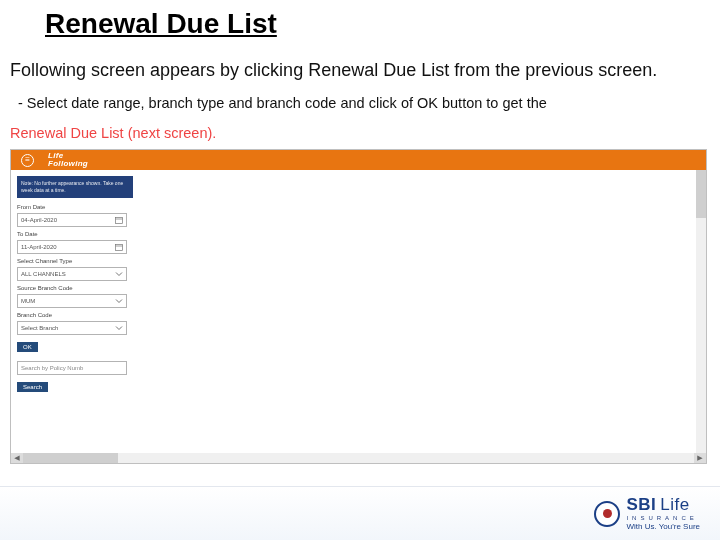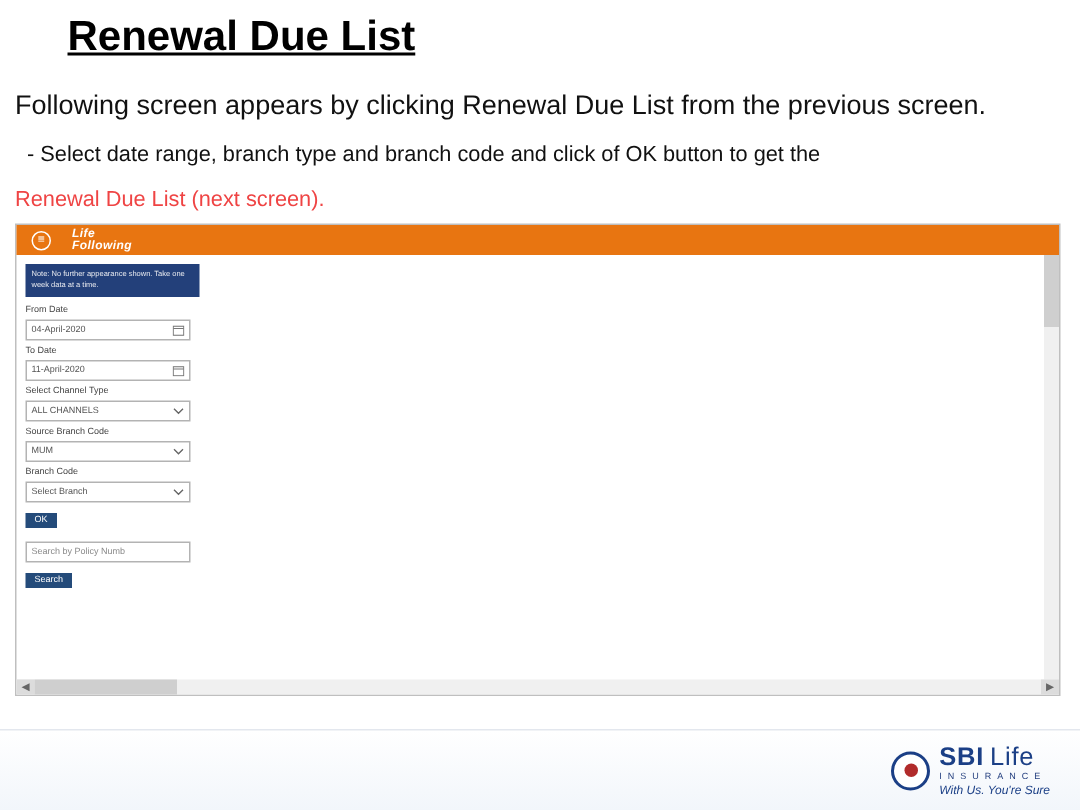--- a/index.html
+++ b/index.html
@@ -193,21 +193,21 @@
   }
   .logo-text .top{
     color:#1b3f86;font-weight:bold;font-size:17px;letter-spacing:0.5px;
     display:flex;align-items:center;gap:4px;
   }
   .logo-text .top .life{color:#1b3f86;font-weight:normal;}
   .logo-text .mid{
     color:#243f7f;font-size:6px;letter-spacing:4px;margin-top:2px;
   }
   .tagline{
-    color:#1b3f86;font-size:8px;font-style:italic;margin-top:2px;
+    color:#1b3f86;font-size:8px;margin-top:2px;
     align-self:flex-end;
   }
 </style>
 </head>
 <body>
 
 <div class="page-title">Renewal Due List</div>
 <div class="desc1">Following screen appears by clicking Renewal Due List from the previous screen.</div>
 <div class="desc2">- Select date range, branch type and branch code and click of OK button to get the</div>
 <div class="desc3">Renewal Due List (next screen).</div>

